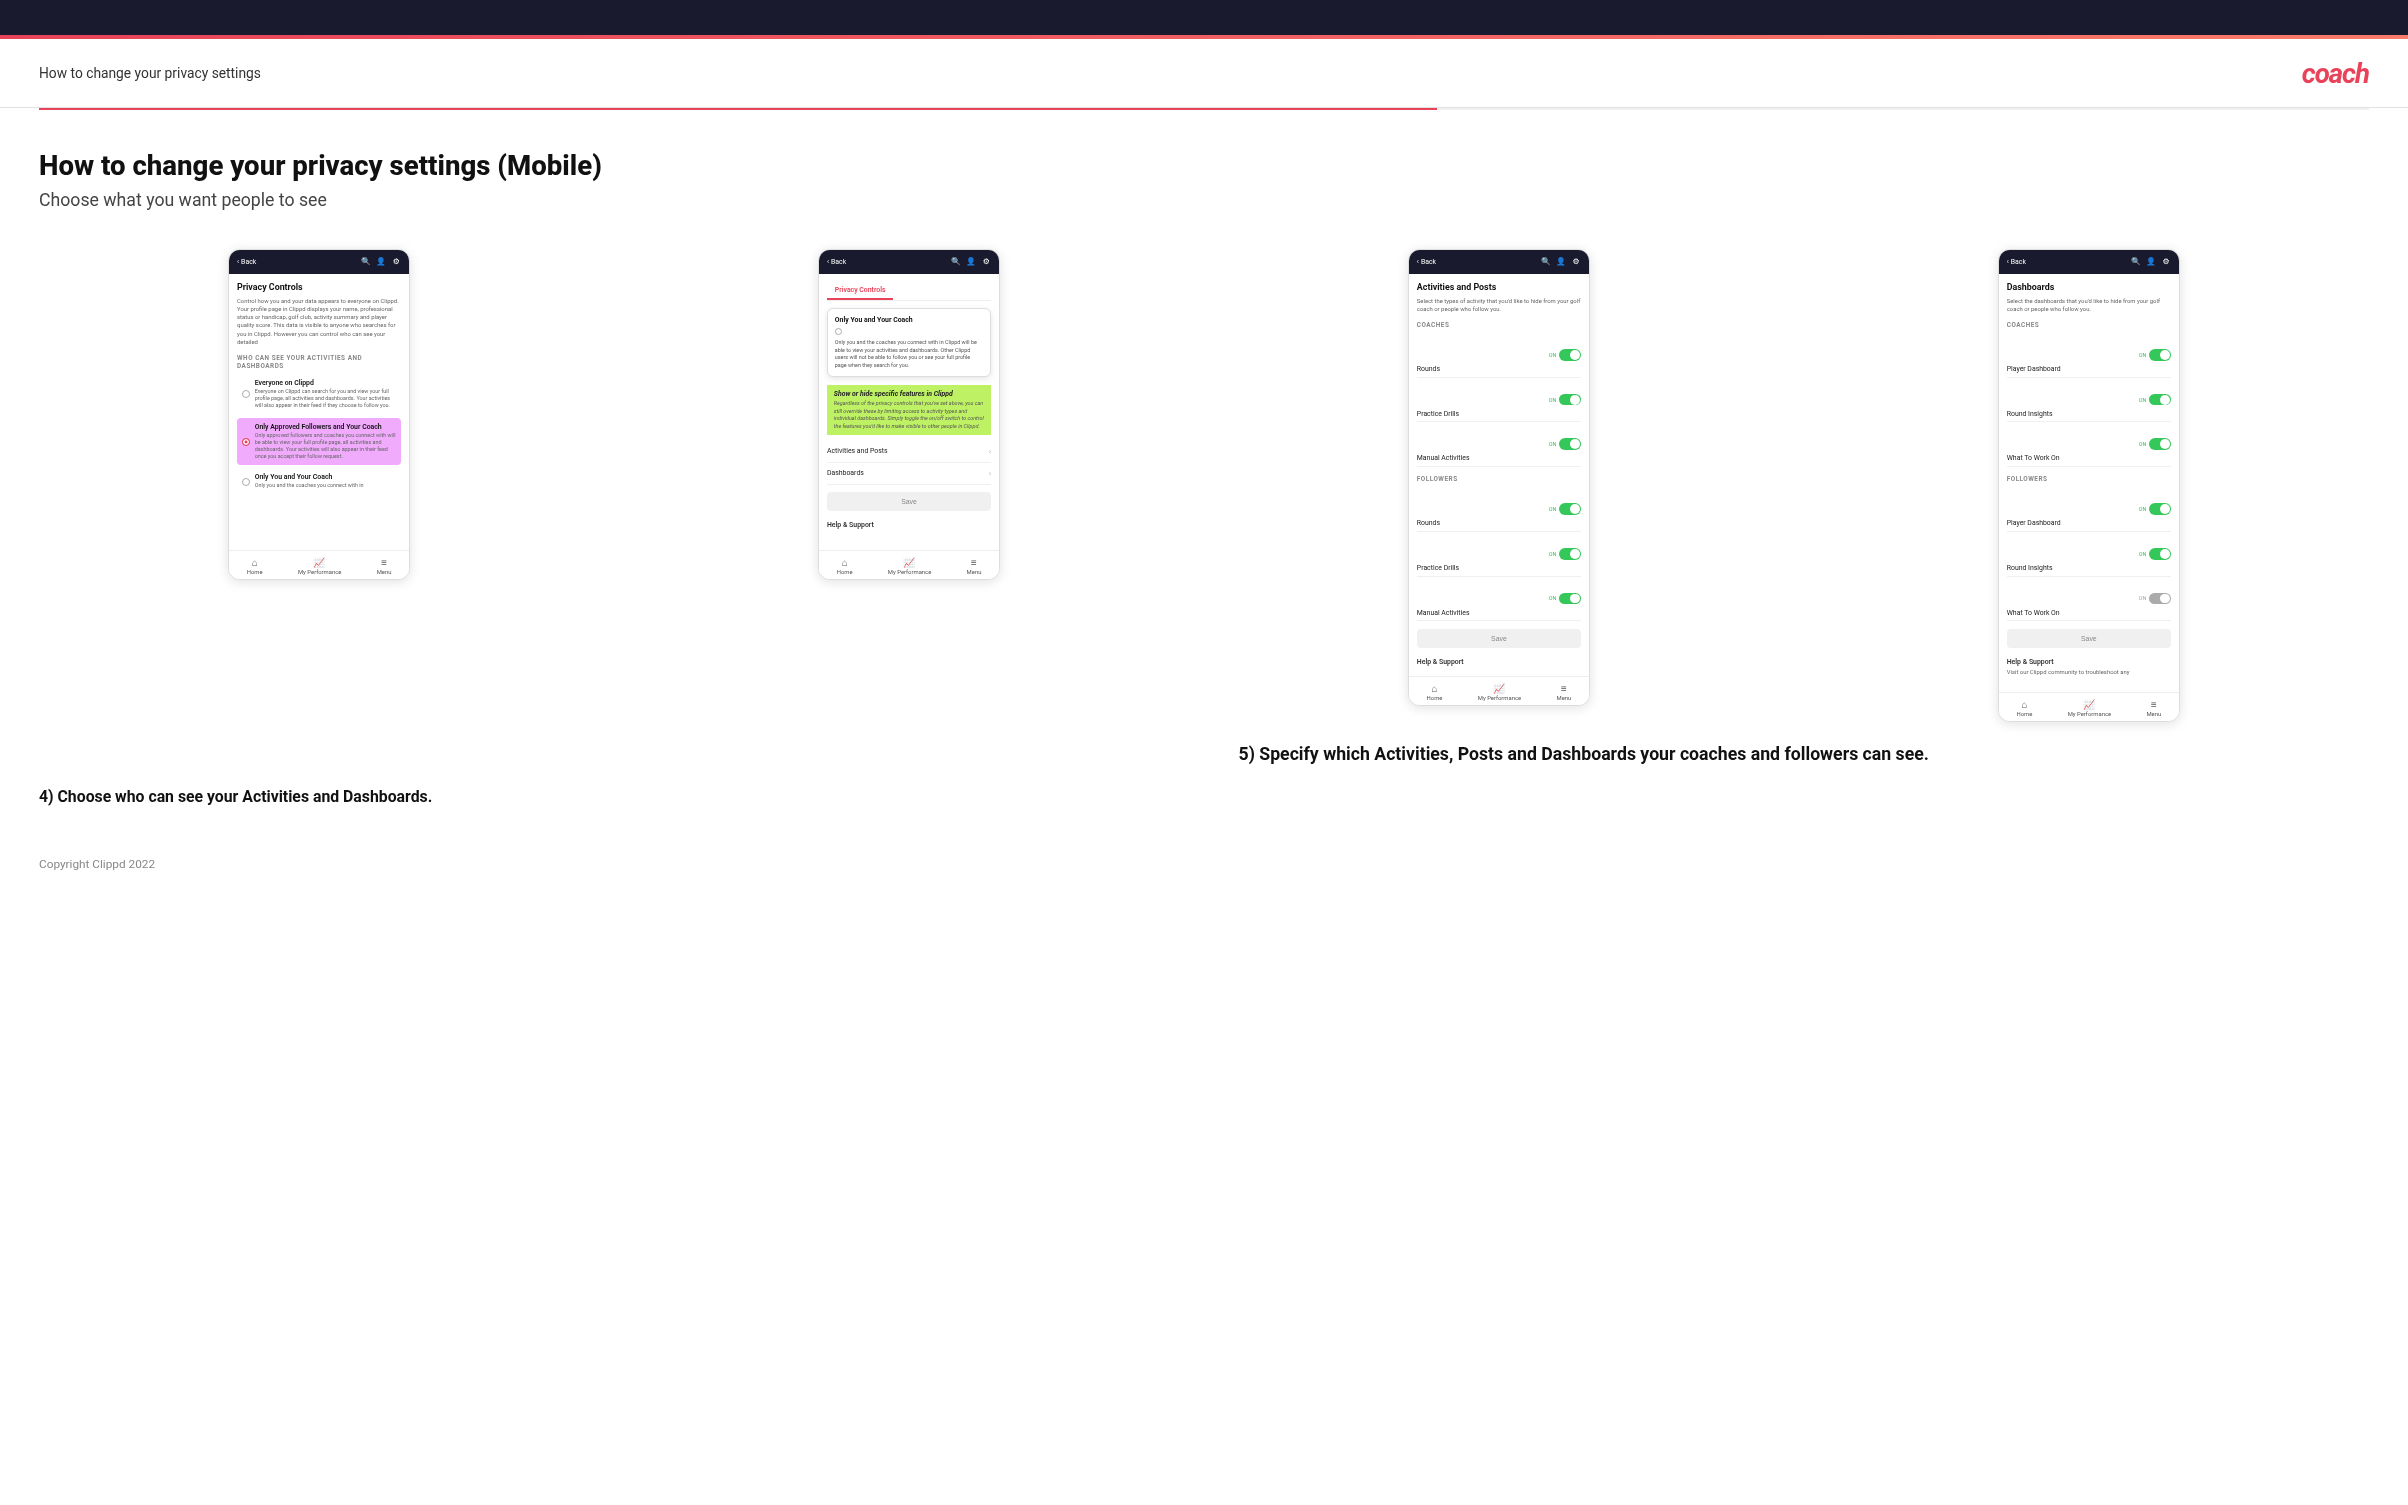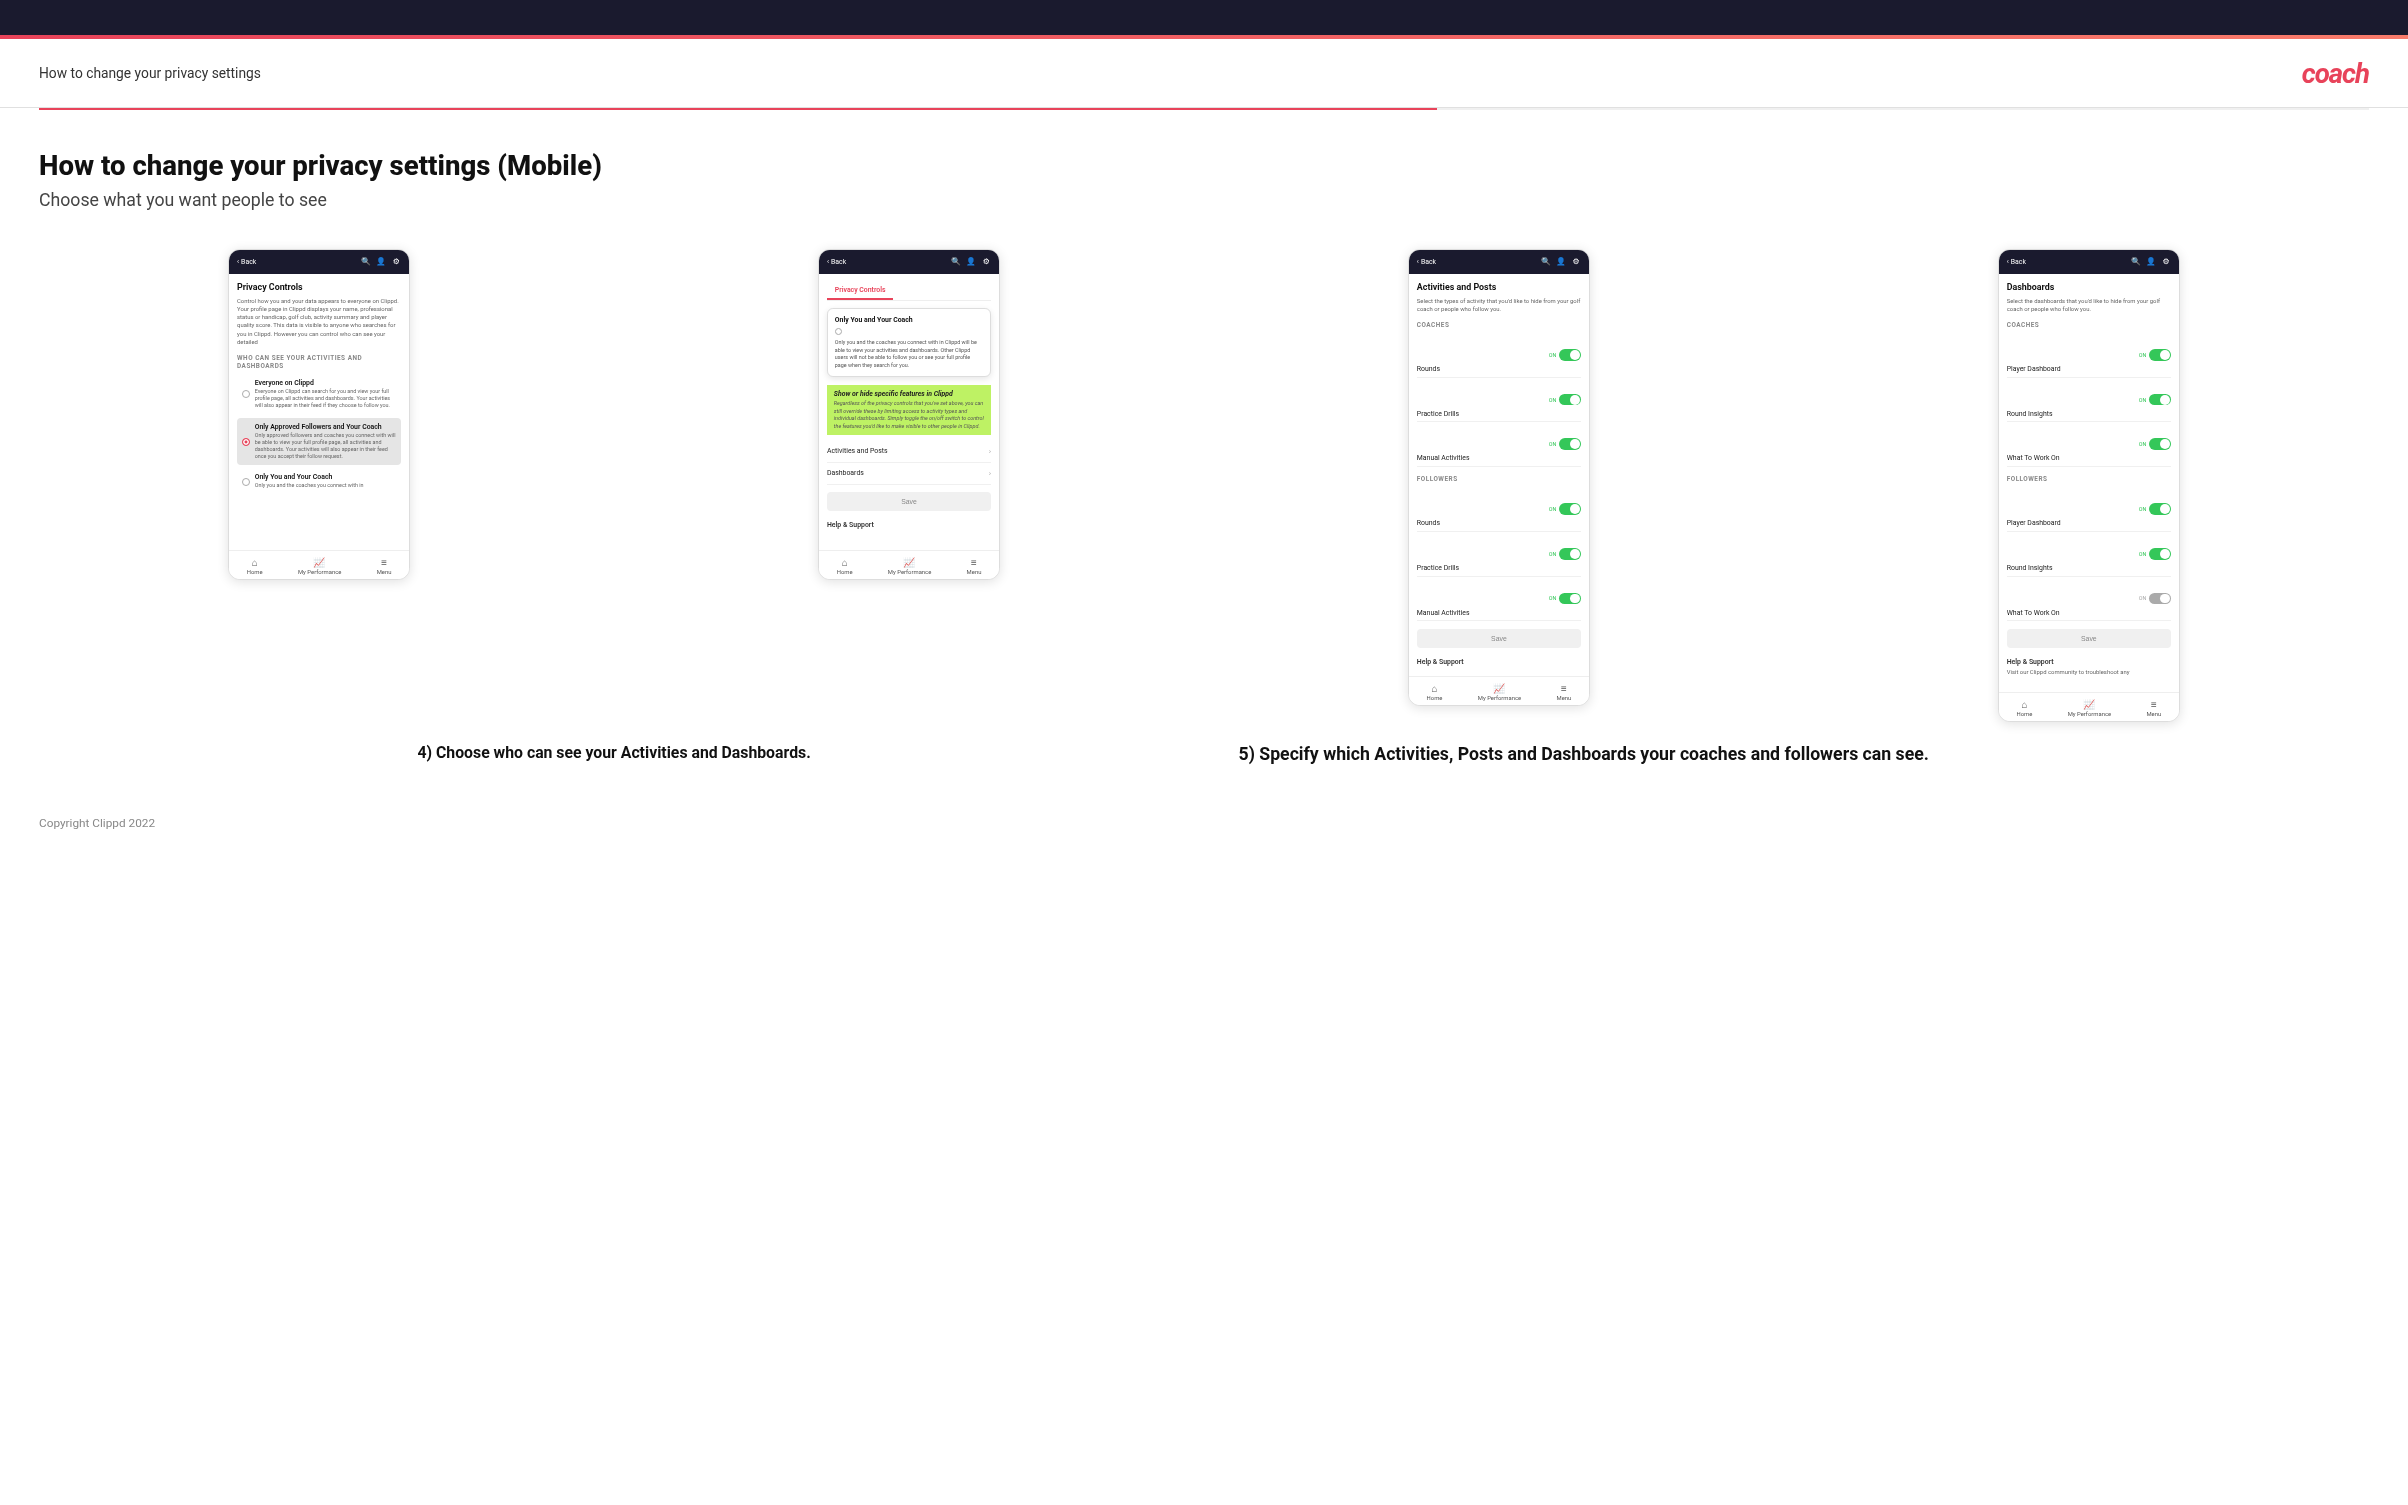--- a/index.html
+++ b/index.html
@@ -144,21 +144,21 @@
     
     .radio-option {
       display: flex;
       align-items: center;
       gap: 4.9px;
       padding: 4.9px;
       margin-bottom: 3.9px;
       border-radius: 3.9px;
     }
     .radio-option.selected {
-      background: #e5e5e5;
+      background: #f0abfc;
     }
     .radio-circle {
       width: 7.9px;
       height: 7.9px;
       border-radius: 50%;
       border: 1.5px solid #aaa;
       margin-top: 1px;
       flex-shrink: 0;
     }
     .radio-circle.filled {
@@ -683,21 +683,21 @@
             <span class="nav-icon">≡</span>
             <span>Menu</span>
           </div>
         </div>
       </div>
     </div>
 
   </div>
 
   <div style="display:grid; grid-template-columns:1fr 1fr; gap:29.6px; margin-top:19.7px;">
-    <div style="text-align:center; font-size:15.8px; font-weight:700; color:#111; line-height:1.4;">4) Choose who can see your Activities and Dashboards.</div>
+    <div style="text-align:left; font-size:15.8px; font-weight:700; color:#111; line-height:1.4;margin-top:44px;">4) Choose who can see your Activities and Dashboards.</div>
     <div style="text-align:left; font-size:17.7px; font-weight:700; color:#111; line-height:1.4; padding-left:19.7px;">5) Specify which Activities, Posts and Dashboards your  coaches and followers can see.</div>
   </div>
 
 </div>
 
 <div class="footer">
   <span>Copyright Clippd 2022</span>
 </div>
 
 

